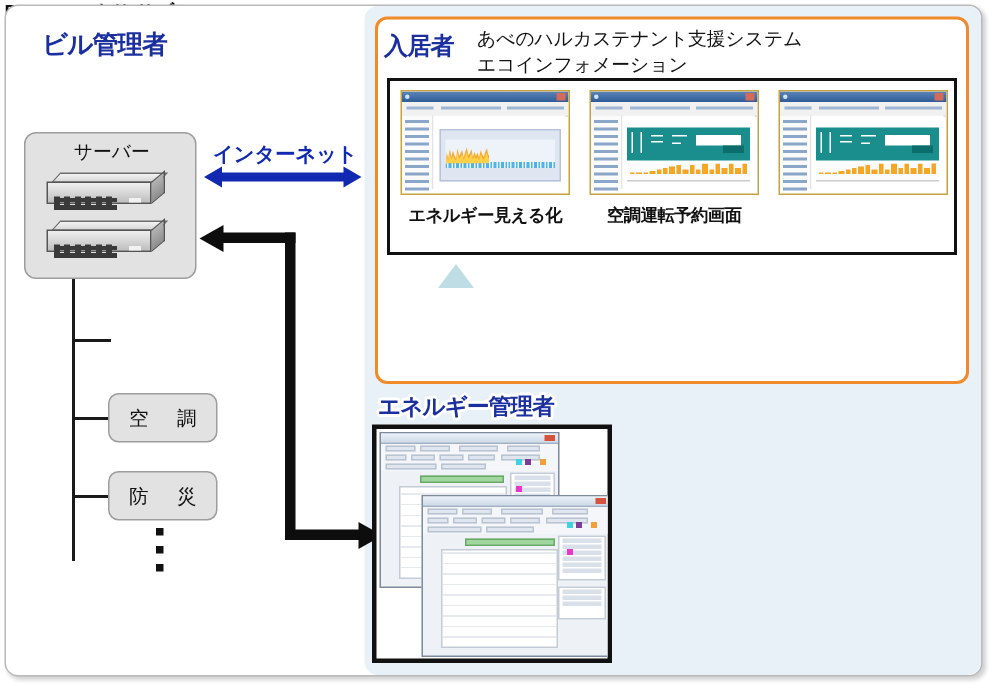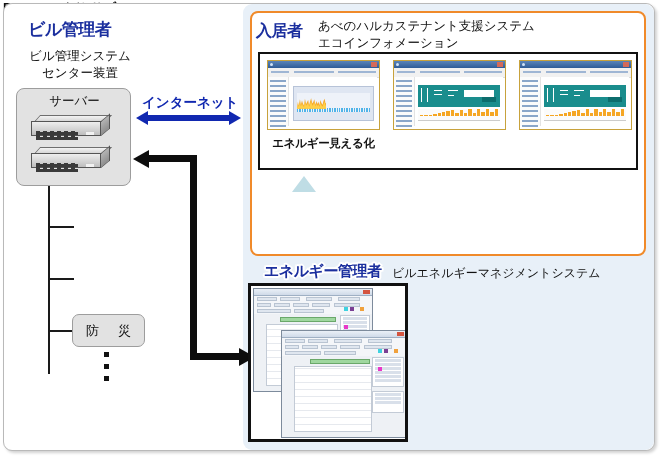--- a/index.html
+++ b/index.html
@@ -22,21 +22,21 @@
 
   
   .badge{position:absolute;font-weight:bold;color:#1b2f9e;white-space:nowrap;
     -webkit-text-stroke:3px #ffffff;paint-order:stroke fill;
     text-shadow:
       1px 1px 0 #fff,-1px 1px 0 #fff,1px -1px 0 #fff,-1px -1px 0 #fff,
       2px 0 0 #fff,-2px 0 0 #fff,0 2px 0 #fff,0 -2px 0 #fff;
     letter-spacing:-0.5px;}
   .badge-bm{left:28px;top:18px;font-size:17px;}
   .badge-tenant{left:256px;top:21px;font-size:16px;}
-  .badge-em{left:264px;top:262px;font-size:15px;}
+  .badge-em{left:252px;top:262px;font-size:15px;}
 
   
   .head-text{position:absolute;color:#111;white-space:pre;}
   .bm-sub{left:25px;top:48px;font-size:12.5px;line-height:17px;text-align:center;width:110px;}
   .tenant-title{left:318px;top:18px;font-size:12.5px;line-height:17px;}
   .em-title{left:392px;top:265px;font-size:12px;}
   .bacnet{left:22px;top:405px;width:145px;font-size:12.5px;line-height:17px;text-align:center;font-weight:bold;color:#111;}
 
   
   .server-box{position:absolute;left:16px;top:88px;width:115px;height:98px;
@@ -170,22 +170,20 @@
 <body>
 
 <div id="stage">
 
   <div class="outer-frame"></div>
 
   <div class="blue-panel"></div>
 
   <div class="badge badge-bm">ビル管理者</div>
 
-  <div class="head-text bm-sub">ビル管理システム
-センター装置</div>
 
   <div class="server-box">
     <div class="server-label">サーバー</div>
 
     <div class="srv srv1">
       <div class="top"></div>
         <div class="side"></div>
       <div class="face">
           <div class="leds"></div>
           <div class="slot"></div>
@@ -199,20 +197,21 @@
           <div class="slot"></div>
         </div>
     </div>
   </div>
 
   <div class="bus-v"></div>
   <div class="stub stub1"></div>
   <div class="stub stub2"></div>
   <div class="stub stub3"></div>
 
+  <div class="sub-box sub2">空　調</div>
   <div class="sub-box sub3">防　災</div>
 
   <div class="dots">
     <i></i>
       <i></i>
       <i></i>
   </div>
 
   <div class="bacnet">BACnetにより
 サブシステムを連携</div>
@@ -358,20 +357,21 @@
                 <i style="height: 40%; background: rgb(245, 166, 35);"></i>
                 <i style="height: 82%; background: rgb(245, 166, 35);"></i>
                 <i style="height: 45%; background: rgb(245, 166, 35);"></i>
                 <i style="height: 84%; background: rgb(245, 166, 35);"></i>
                 <i style="height: 48%; background: rgb(245, 166, 35);"></i>
                 <i style="height: 86%; background: rgb(245, 166, 35);"></i>
               </div>
           </div>
         </div>
       </div>
+      <div class="shot-cap">空調運転予約画面</div>
     </div>
 
     <div class="shot-cell sc3">
       <div class="shot-thumb">
         <div class="mb-title">
             <div class="dot"></div>
             <div class="x"></div>
           </div>
         <div class="mb-tool">
           <div class="ln" style="left:3px;width:18px;"></div>
@@ -424,21 +424,20 @@
               </div>
           </div>
         </div>
       </div>
     </div>
   </div>
 
   <div class="callout-tip"></div>
 
   <div class="badge badge-em">エネルギー管理者</div>
-  <div class="head-text em-title">ビルエネルギーマネジメントシステム</div>
 
   <div class="bems-frame">
 
     <div class="bwin" style="left:2px;top:2px;width:120px;height:104px;">
       <div class="tb">
           <div class="x"></div>
         </div>
       <div class="rowtools">
         <i style="left:3px;top:1px;width:20px;"></i>
         <i style="left:26px;top:1px;width:20px;"></i>

